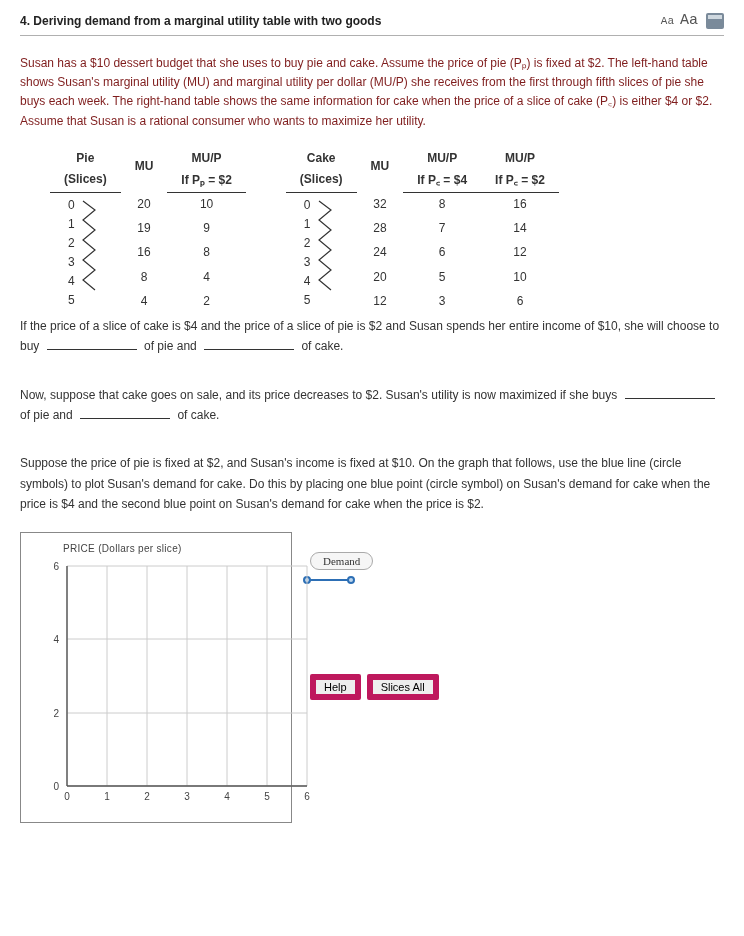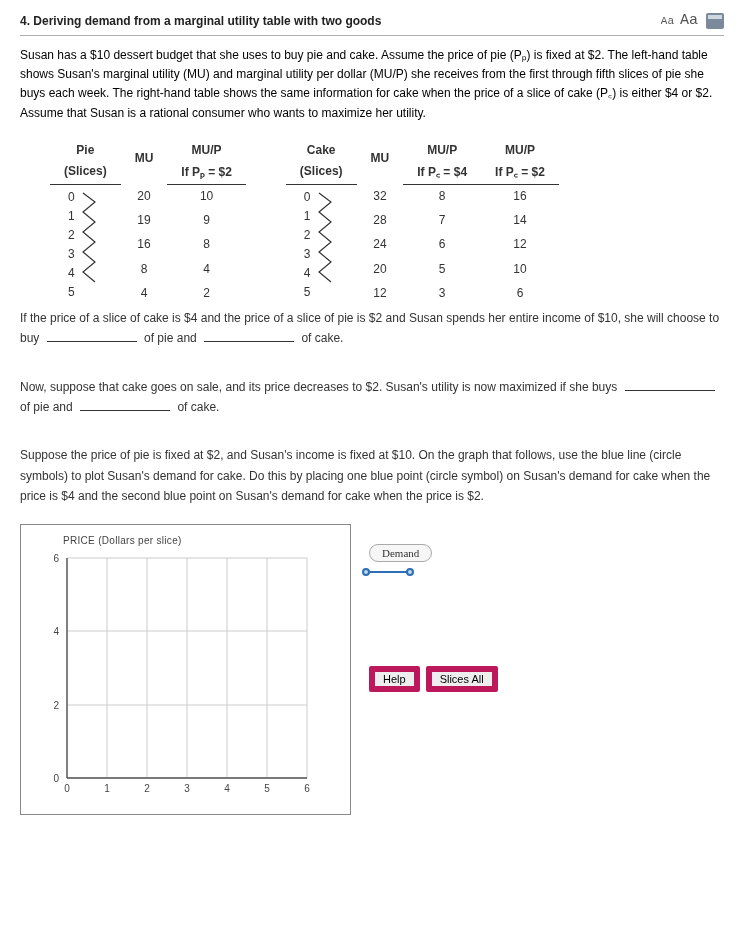--- a/index.html
+++ b/index.html
@@ -10,53 +10,53 @@
     font-size: 12px;
     color: #333;
     background: #fff;
     width: 744px;
   }
   .titlebar {
     display: flex;
     align-items: center;
     border-bottom: 1px solid #b0b0b0;
     padding-bottom: 6px;
-    margin-bottom: 10px;
+    margin-bottom: 18px;
   }
   .titlebar .q-title { font-weight: bold; font-size: 12px; flex: 1; color: #222; }
   .font-btn { font-family: Liberation Mono, monospace; color: #555; margin-left: 6px; cursor: pointer; }
   .font-small { font-size: 11px; }
   .font-large { font-size: 15px; }
   .calc-icon {
     width: 18px; height: 16px; background: #7a8a9a; margin-left: 8px;
     border-radius: 2px; position: relative;
   }
   .calc-icon::after { content:""; position:absolute; top:2px; left:2px; right:2px; height:4px; background:#cfd8df; }
-  .body-text { line-height: 1.6; color: #000000; margin-bottom: 18px; }
+  .body-text { line-height: 1.6; color: #7f1d1d; margin-bottom: 18px; }
   .tables-row { display: flex; gap: 40px; margin: 4px 10px 3px 30px; }
   table.mu { border-collapse: collapse; }
   table.mu th {
     font-weight: bold; text-align: center; padding: 2px 14px 4px 14px; font-size: 12px;
   }
   table.mu tr.hr td, table.mu tr.hr th { border-bottom: 1px solid #333; }
   table.mu td { text-align: center; padding: 1px 14px; font-size: 12px; }
   .col-left { text-align: center; }
   .arrows {
     display: inline-block;
     vertical-align: middle;
   }
   .arrows svg { display:block; }
   .para { line-height: 1.7; margin-bottom: 28px; }
   .blank {
     display: inline-block; min-width: 90px; border-bottom: 1px solid #333; height: 14px;
     vertical-align: baseline; margin: 0 4px;
   }
   .graph-wrap { display:flex; align-items:flex-start; gap:18px; margin-top:6px; }
   .graph-box {
-    border: 1px solid #888; padding: 10px 10px 6px 10px; width: 331px;
+    border: 1px solid #888; padding: 10px 10px 6px 10px; width: 272px;
   }
   .axis-title { font-size: 10px; letter-spacing: .3px; margin: 0 0 2px 32px; color:#444; }
   .plot {
     position: relative; width: 300px; height: 260px; margin-left: 6px;
   }
   .plot svg { position:absolute; top:0; left:0; }
   .x-title { font-size: 10px; text-align:center; margin-top:2px; color:#444; }
   .legend-col { display:flex; flex-direction:column; align-items:flex-start; gap:90px; padding-top:20px; }
   .demand-badge {
     border:1px solid #aaa; border-radius:12px; padding:2px 12px; font-size:11px; background:#f6f6f6;

